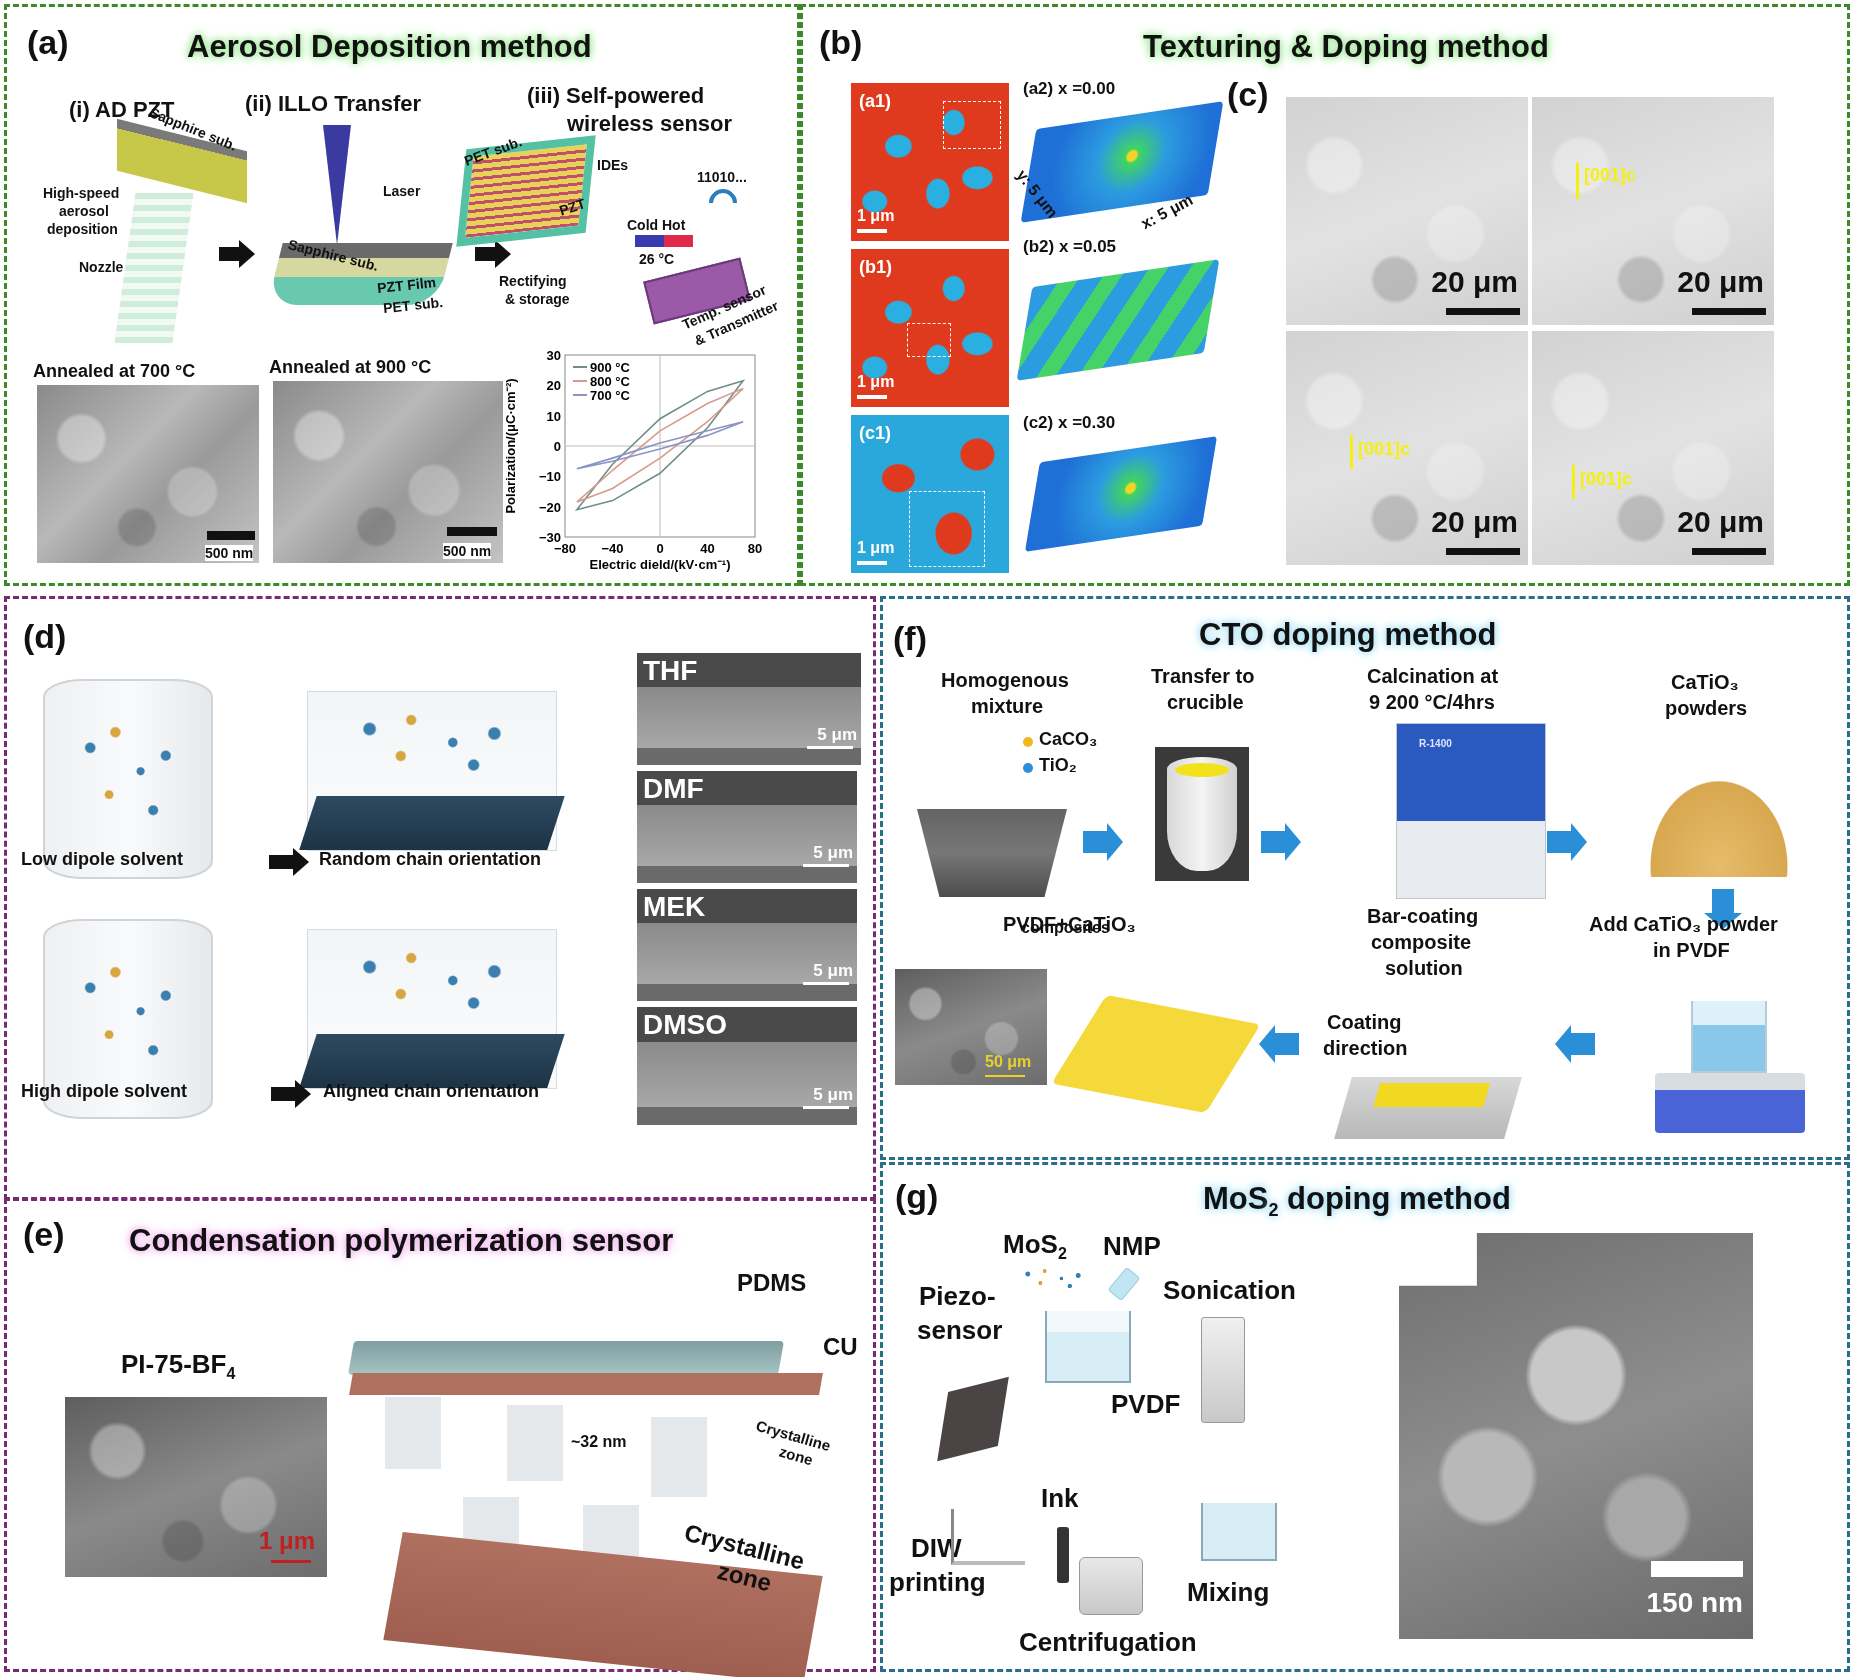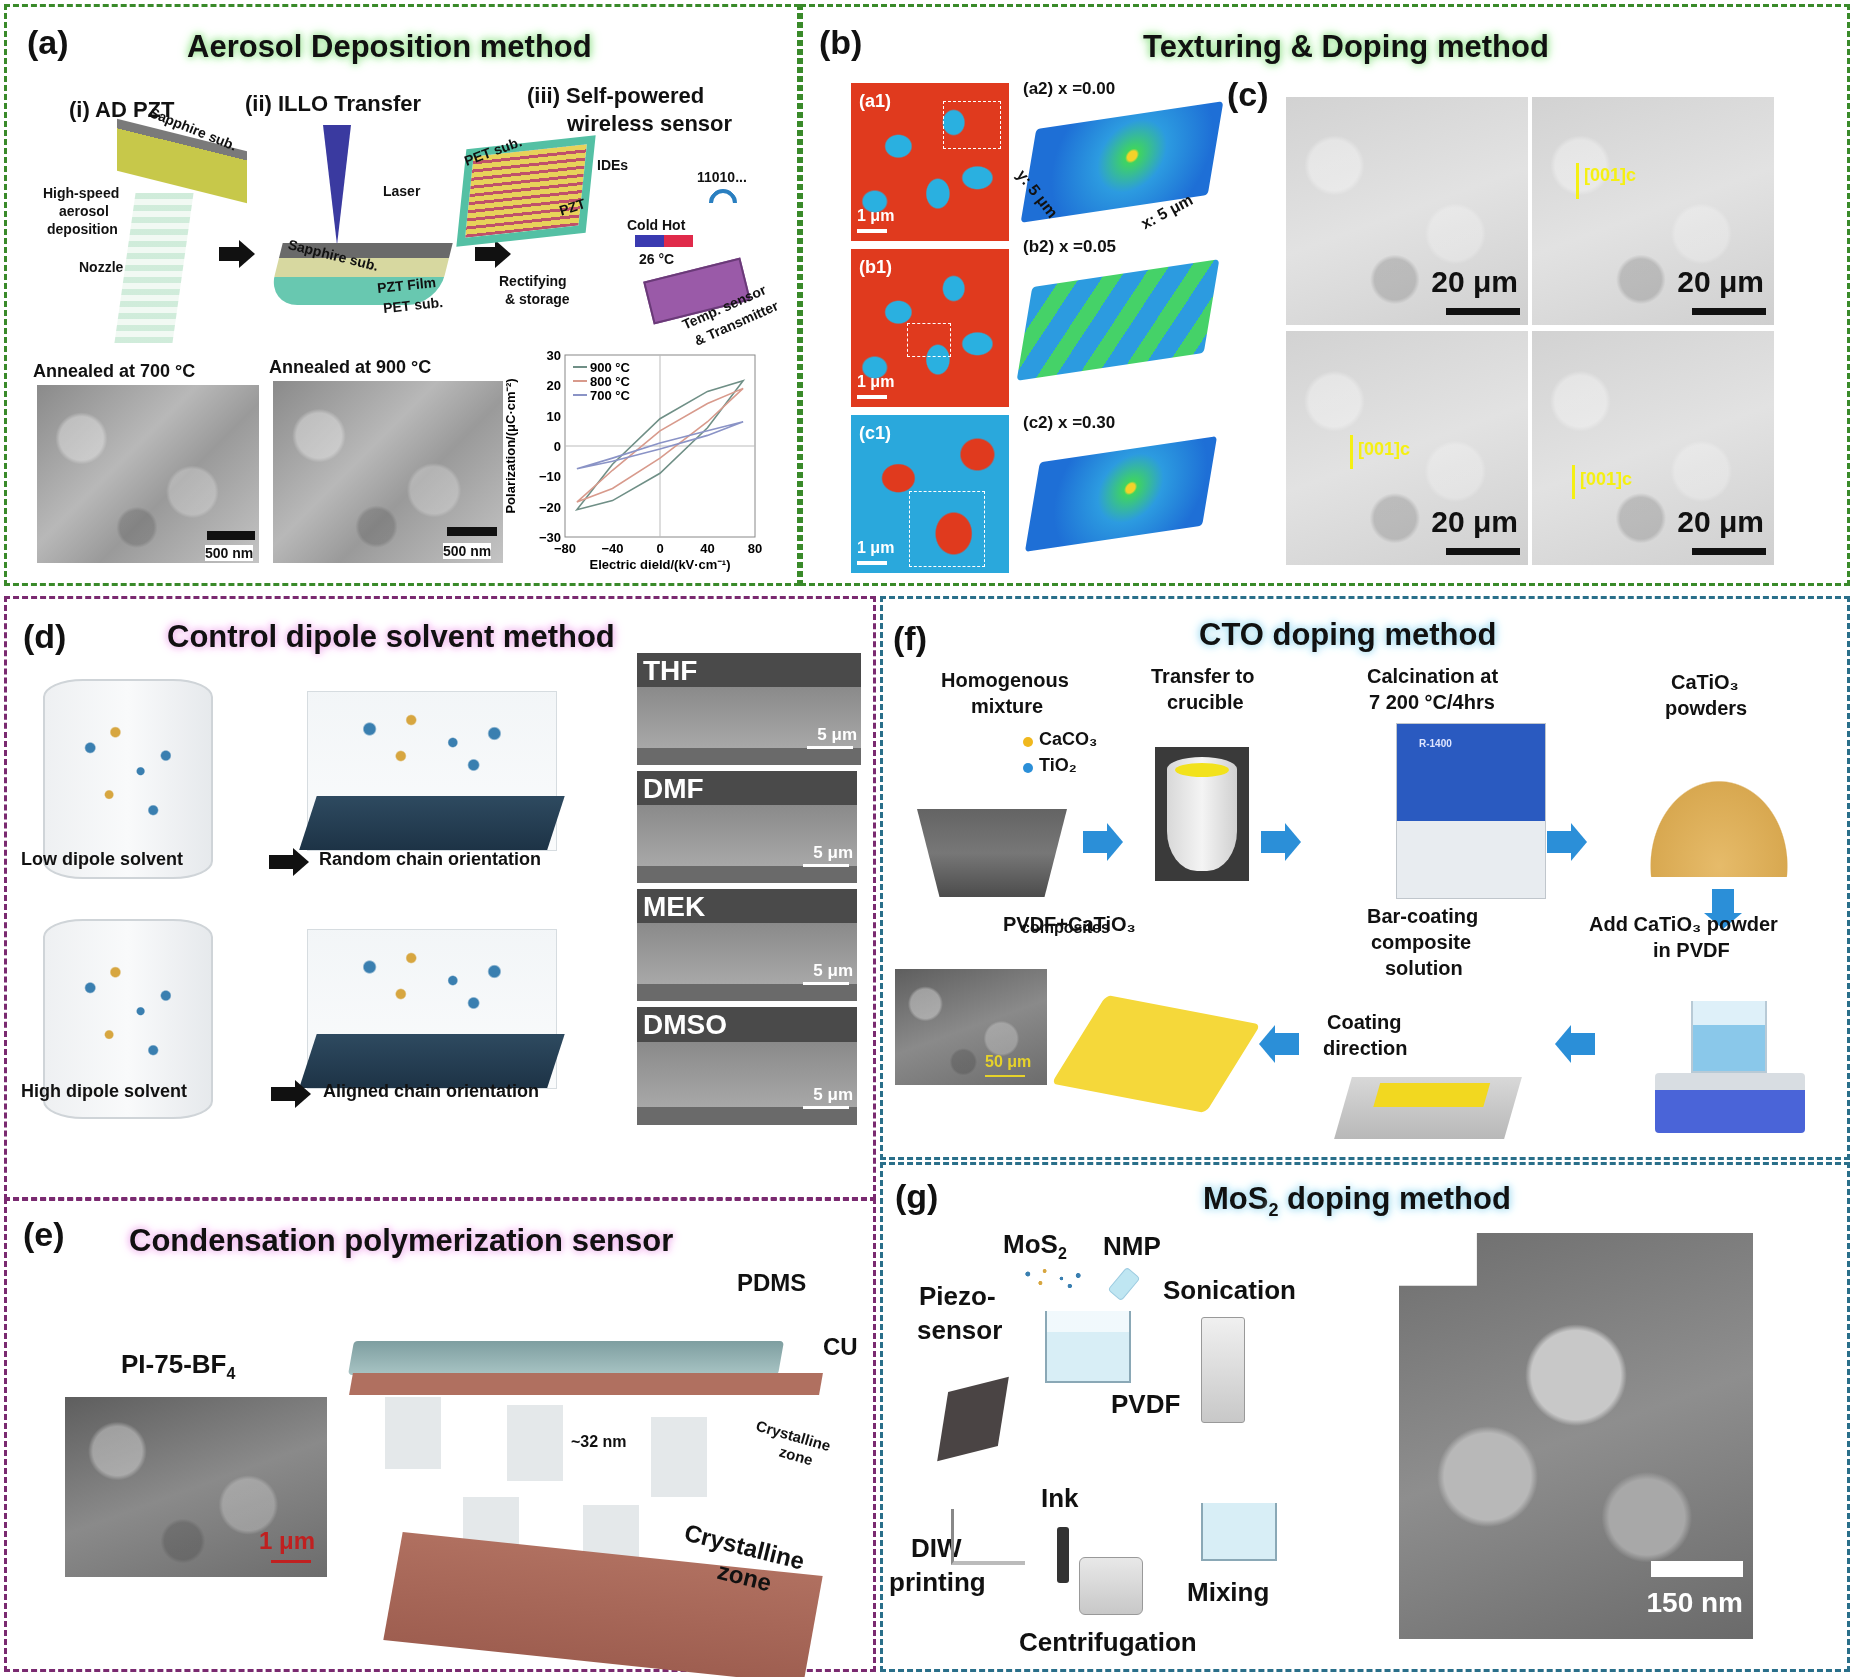--- a/index.html
+++ b/index.html
@@ -202,21 +202,20 @@
   <div class="sem sem-light" style="left:729px;top:324px;width:242px;height:234px;">
     <span class="abs" style="left:40px;top:134px;width:3px;height:34px;background:#f5f012;z-index:2;"></span>
     <span class="abs" style="left:48px;top:138px;color:#f5f012;font-weight:bold;font-size:18px;z-index:2;">[001]c</span>
     <span class="abs" style="right:10px;bottom:26px;font-weight:bold;font-size:30px;z-index:2;">20 μm</span>
     <span class="abs" style="right:8px;bottom:10px;width:74px;height:7px;background:#111;z-index:2;"></span>
   </div>
 </div>
 
 <div class="panel purple" style="left:4px;top:596px;width:872px;height:604px;">
   <div class="plabel" style="left:16px;top:18px;">(d)</div>
-  <div class="ptitle glow-pink" style="left:160px;top:20px;">Control dipole solvent method</div>
 
   <div class="cylinder" style="left:36px;top:80px;width:170px;height:200px;">
       <div class="molecules" style="inset:20px;"></div>
     </div>
   <div class="box3d" style="left:300px;top:92px;width:250px;height:160px;">
       <div class="molecules" style="left:20px;right:20px;top:10px;height:90px;"></div>
       <div class="base"></div>
     </div>
   <div class="lbl" style="left:14px;top:250px;font-size:18px;">Low dipole solvent</div>
   <div class="blk-arrow" style="left:262px;top:256px;width:26px;"></div>
@@ -286,21 +285,21 @@
 
 <div class="panel blue" style="left:880px;top:596px;width:970px;height:564px;">
   <div class="plabel" style="left:10px;top:20px;">(f)</div>
   <div class="ptitle glow-blue" style="left:316px;top:18px;">CTO doping method</div>
 
   <div class="lbl" style="left:58px;top:70px;font-size:20px;">Homogenous</div>
   <div class="lbl" style="left:88px;top:96px;font-size:20px;">mixture</div>
   <div class="lbl" style="left:268px;top:66px;font-size:20px;">Transfer to</div>
   <div class="lbl" style="left:284px;top:92px;font-size:20px;">crucible</div>
   <div class="lbl" style="left:484px;top:66px;font-size:20px;">Calcination at</div>
-  <div class="lbl" style="left:486px;top:92px;font-size:20px;">7 200 °C/4hrs</div>
+  <div class="lbl" style="left:486px;top:92px;font-size:20px;">9 200 °C/4hrs</div>
   <div class="lbl" style="left:788px;top:72px;font-size:20px;">CaTiO₃</div>
   <div class="lbl" style="left:782px;top:98px;font-size:20px;">powders</div>
 
   <div class="abs" style="left:140px;top:138px;width:10px;height:10px;border-radius:50%;background:#f0b81e;"></div>
   <div class="lbl" style="left:156px;top:130px;font-size:18px;">CaCO₃</div>
   <div class="abs" style="left:140px;top:164px;width:10px;height:10px;border-radius:50%;background:#2b8fd8;"></div>
   <div class="lbl" style="left:156px;top:156px;font-size:18px;">TiO₂</div>
   <div class="abs" style="left:34px;top:188px;width:150px;height:110px;background:linear-gradient(180deg,#5a5a5a,#777 60%,#4c4c4c);clip-path:polygon(0 20%,100% 20%,85% 100%,15% 100%);"></div>
   <div class="blue-arrow r" style="left:200px;top:232px;"></div>
   <div class="abs" style="left:272px;top:148px;width:94px;height:134px;background:#3a3a3a;">

